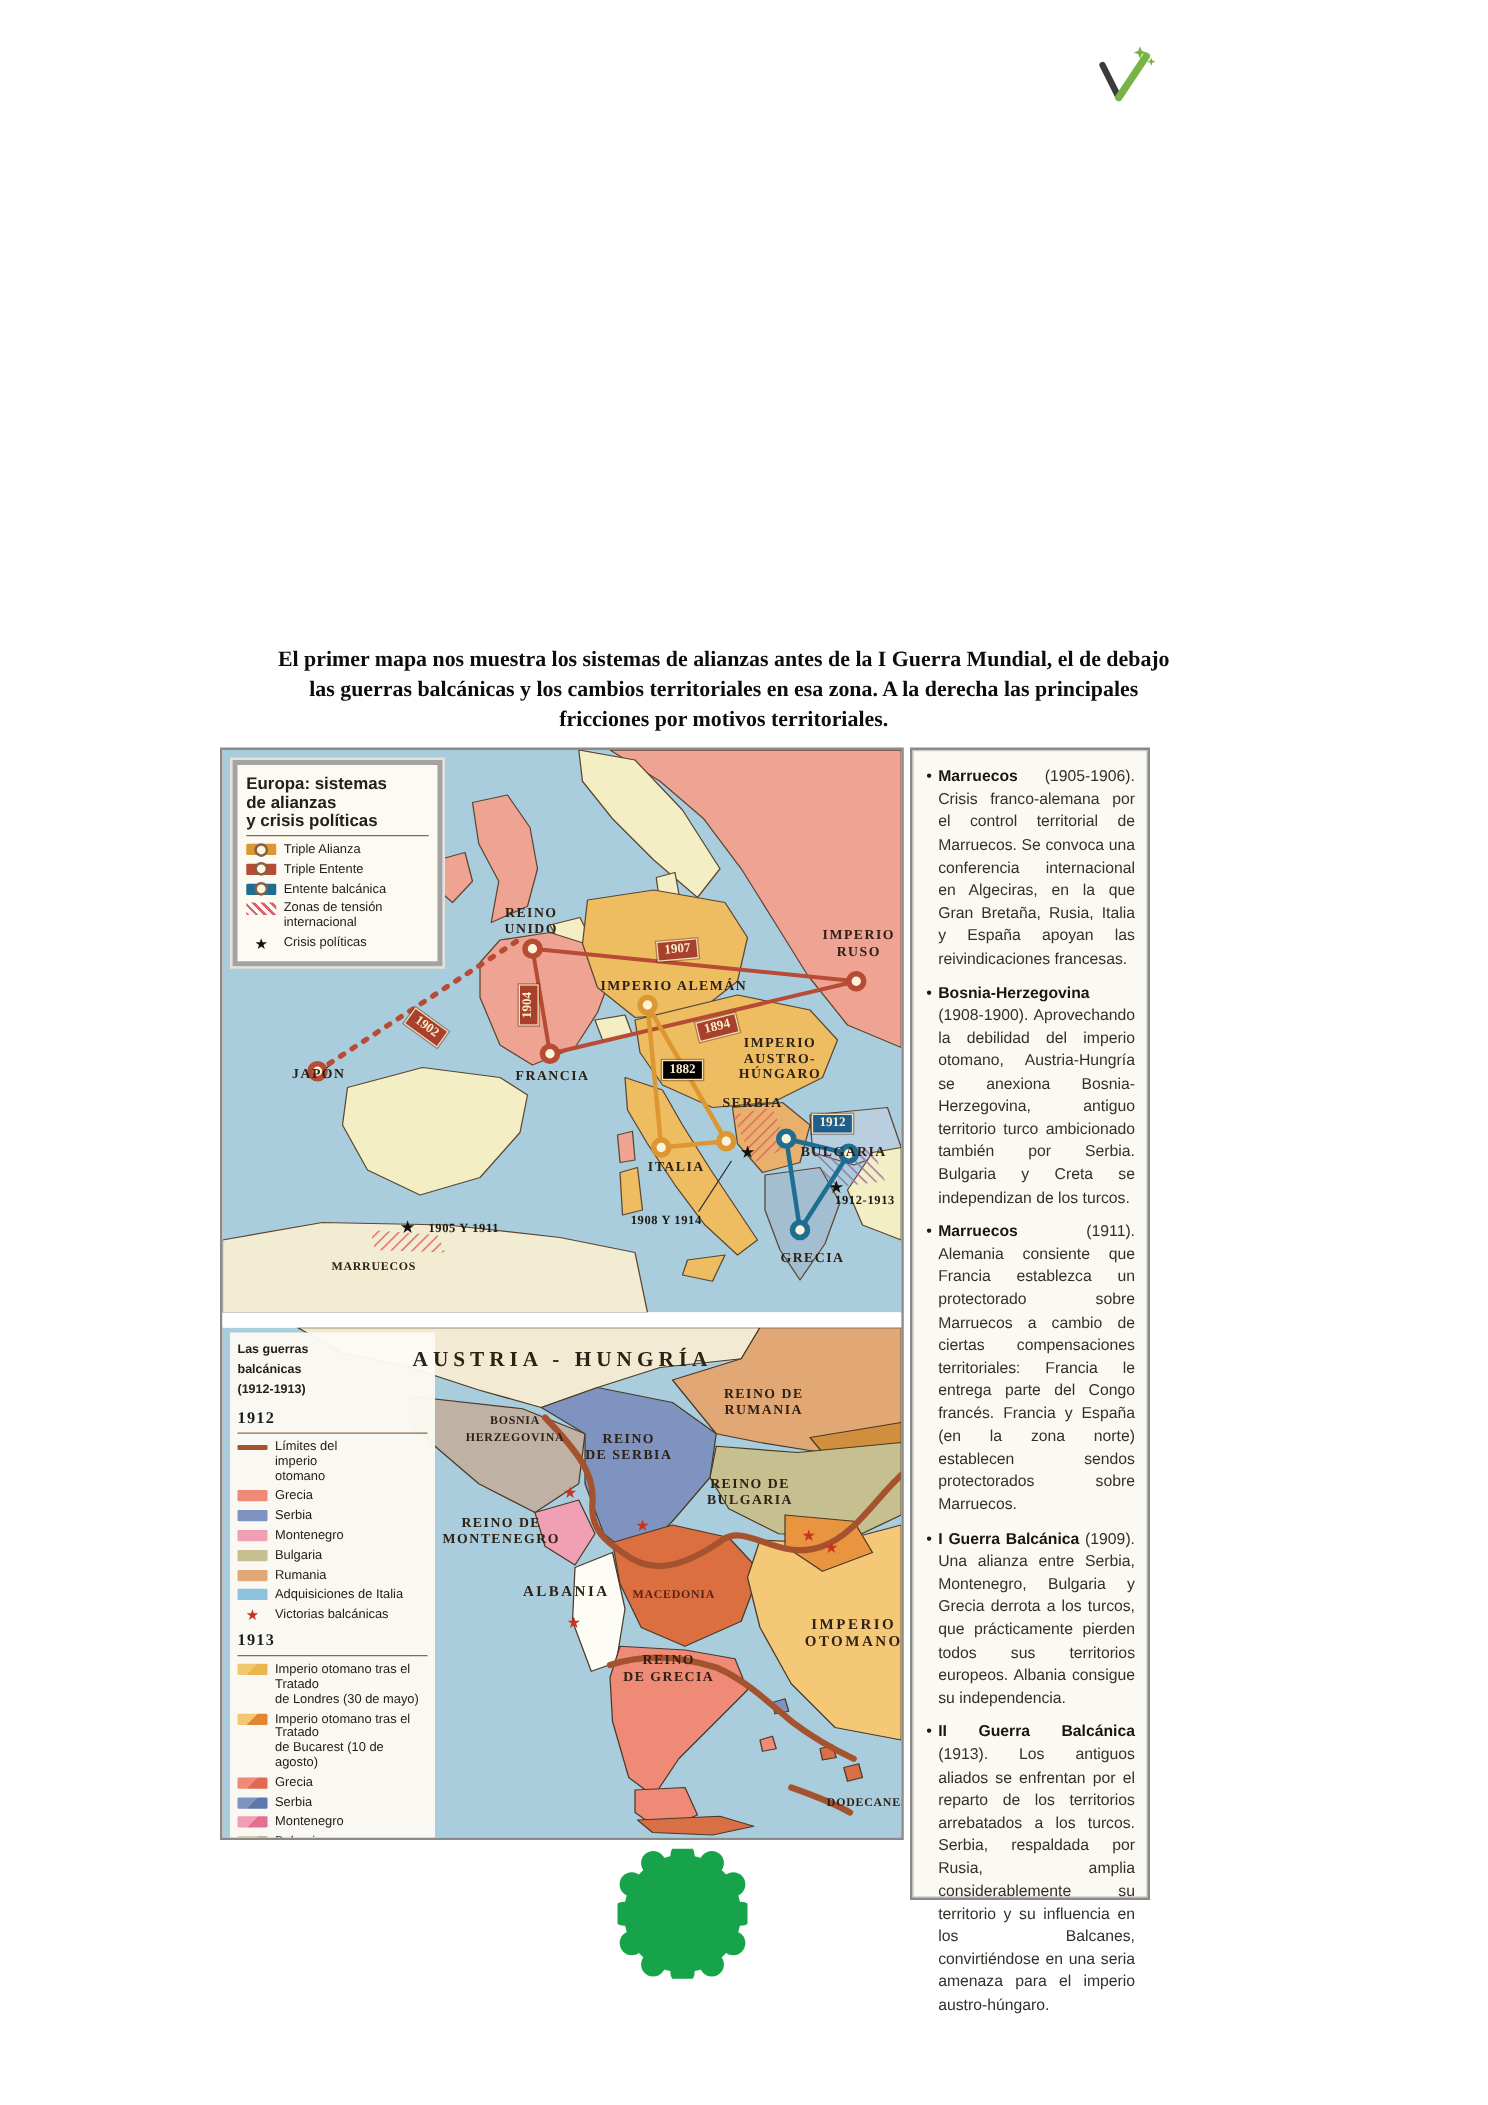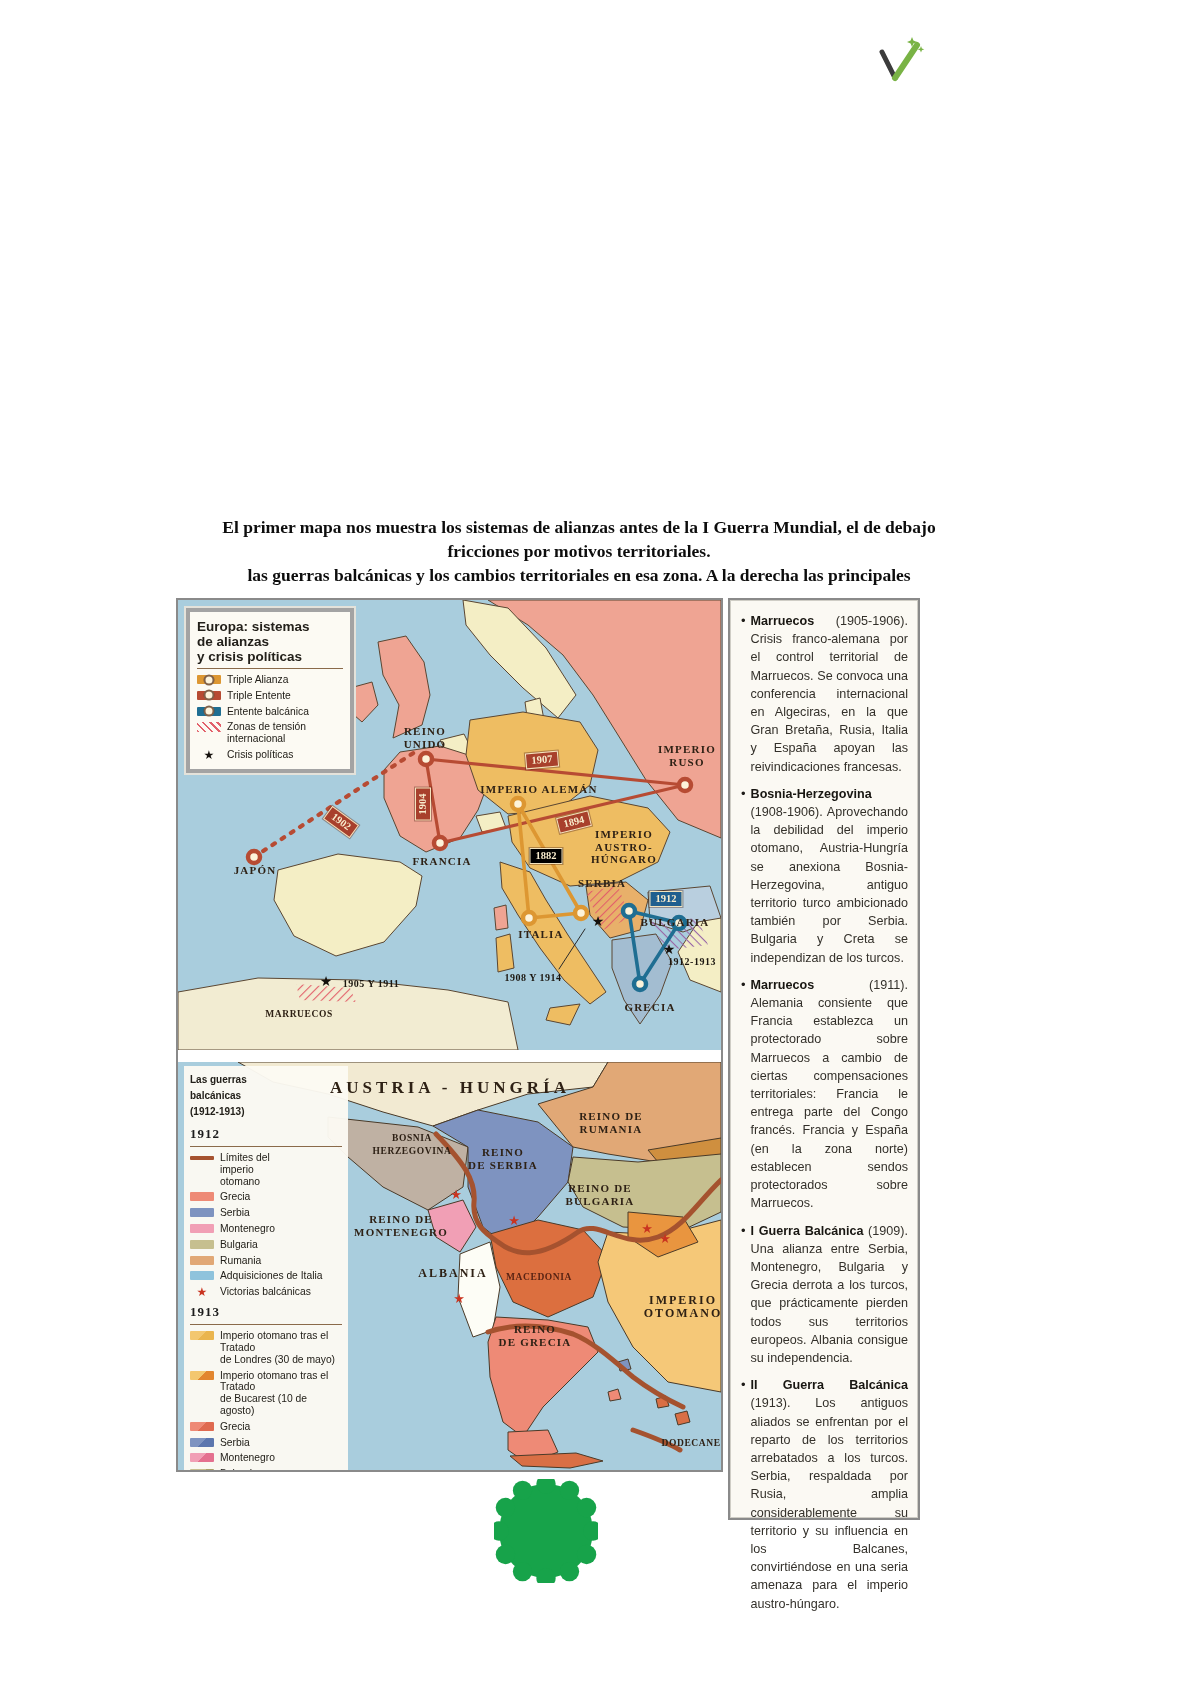--- a/index.html
+++ b/index.html
@@ -68,22 +68,22 @@
 
   <svg class="logo" viewBox="0 0 52 52" aria-hidden="true">
     <path d="M8 16 L21 42" stroke="#3c3c3c" stroke-width="5" stroke-linecap="round" fill="none"></path>
     <path d="M21 42 L43 9" stroke="#79b345" stroke-width="6" stroke-linecap="round" fill="none"></path>
     <path d="M38 1 L39.4 4.6 L43 6 L39.4 7.4 L38 11 L36.6 7.4 L33 6 L36.6 4.6 Z" fill="#79b345"></path>
     <path d="M47 10 L47.9 12.4 L50.3 13.3 L47.9 14.2 L47 16.6 L46.1 14.2 L43.7 13.3 L46.1 12.4 Z" fill="#79b345"></path>
   </svg>
 
   <div class="heading">
     <div>El primer mapa nos muestra los sistemas de alianzas antes de la I Guerra Mundial, el de debajo</div>
+    <div>las guerras balcánicas y los cambios territoriales en esa zona. A la derecha las principales</div>
     <div>fricciones por motivos territoriales.</div>
-    <div>las guerras balcánicas y los cambios territoriales en esa zona. A la derecha las principales</div>
   </div>
 
   <div class="maps-panel">
 
     <div class="map top-map">
       <svg width="543" height="450" viewBox="0 0 543 450">
         <defs>
           <pattern id="hpink" width="6" height="6" patternUnits="userSpaceOnUse" patternTransform="rotate(45)">
             <line x1="0" y1="0" x2="0" y2="6" stroke="#e2606a" stroke-width="2.2"></line>
           </pattern>
@@ -181,21 +181,21 @@
 RUSO</div>
       <div class="map-label" style="left:361px;top:189px">IMPERIO ALEMÁN</div>
       <div class="map-label" style="left:264px;top:261px">FRANCIA</div>
       <div class="map-label" style="left:446px;top:247px">IMPERIO
 AUSTRO-
 HÚNGARO</div>
       <div class="map-label" style="left:424px;top:283px">SERBIA</div>
       <div class="map-label" style="left:363px;top:334px">ITALIA</div>
       <div class="map-label" style="left:497px;top:322px">BULGARIA</div>
       <div class="map-label" style="left:472px;top:407px">GRECIA</div>
-      <div class="map-label" style="left:77px;top:270px">JAPÓN</div>
+      <div class="map-label" style="left:77px;top:260px">JAPÓN</div>
       <div class="map-label lbl-sm" style="left:121px;top:414px">MARRUECOS</div>
 
       <div class="badge" style="left: 364px; top: 160px; --r: -5deg; background: rgb(168, 64, 44);">1907</div>
       <div class="badge" style="left: 245px; top: 204px; --r: -90deg; background: rgb(168, 64, 44);">1904</div>
       <div class="badge" style="left: 396px; top: 222px; --r: -14deg; background: rgb(168, 64, 44);">1894</div>
       <div class="badge" style="left: 368px; top: 256px; background: #000000;">1882</div>
       <div class="badge" style="left: 163px; top: 222px; --r: 36deg; background: rgb(168, 64, 44);">1902</div>
       <div class="badge" style="left: 488px; top: 299px; background: rgb(31, 95, 143);">1912</div>
 
       <div class="map-star" style="left:420px;top:321px">★</div>
@@ -337,21 +337,21 @@
     </div>
   </div>
 
   <div class="sidebar">
     <div class="bullet">
       <span class="dot">•</span>
       <p><b>Marruecos</b><span> (1905-1906). Crisis franco-alemana por el control territorial de Marruecos. Se convoca una conferencia internacional en Algeciras, en la que Gran Bretaña, Rusia, Italia y España apoyan las reivindicaciones francesas.</span></p>
     </div>
     <div class="bullet">
       <span class="dot">•</span>
-      <p><b>Bosnia-Herzegovina</b><span> (1908-1906). Aprovechando la debilidad del imperio otomano, Austria-Hungría se anexiona Bosnia-Herzegovina, antiguo territorio turco ambicionado también por Serbia. Bulgaria y Creta se independizan de los turcos.</span></p>
+      <p><b>Bosnia-Herzegovina</b><span> (1908-1900). Aprovechando la debilidad del imperio otomano, Austria-Hungría se anexiona Bosnia-Herzegovina, antiguo territorio turco ambicionado también por Serbia. Bulgaria y Creta se independizan de los turcos.</span></p>
     </div>
     <div class="bullet">
       <span class="dot">•</span>
       <p><b>Marruecos</b><span> (1911). Alemania consiente que Francia establezca un protectorado sobre Marruecos a cambio de ciertas compensaciones territoriales: Francia le entrega parte del Congo francés. Francia y España (en la zona norte) establecen sendos protectorados sobre Marruecos.</span></p>
     </div>
     <div class="bullet">
       <span class="dot">•</span>
       <p><b>I Guerra Balcánica</b><span> (1909). Una alianza entre Serbia, Montenegro, Bulgaria y Grecia derrota a los turcos, que prácticamente pierden todos sus territorios europeos. Albania consigue su independencia.</span></p>
     </div>
     <div class="bullet">

